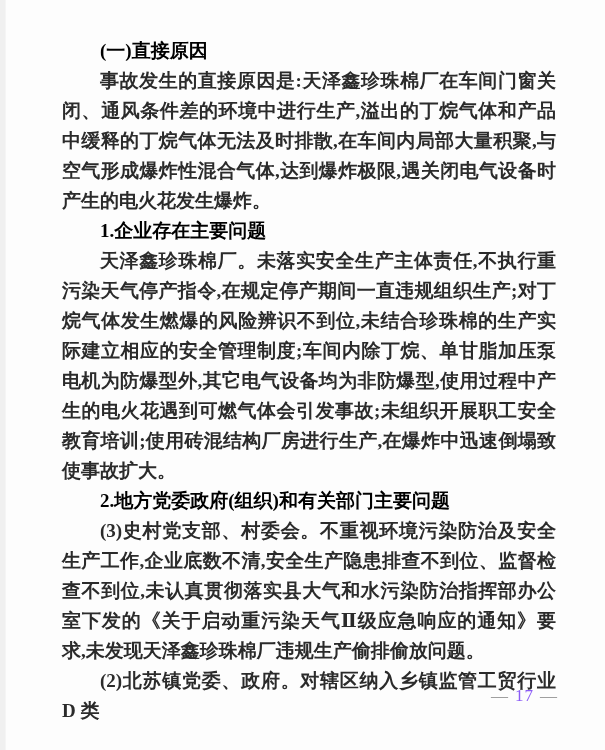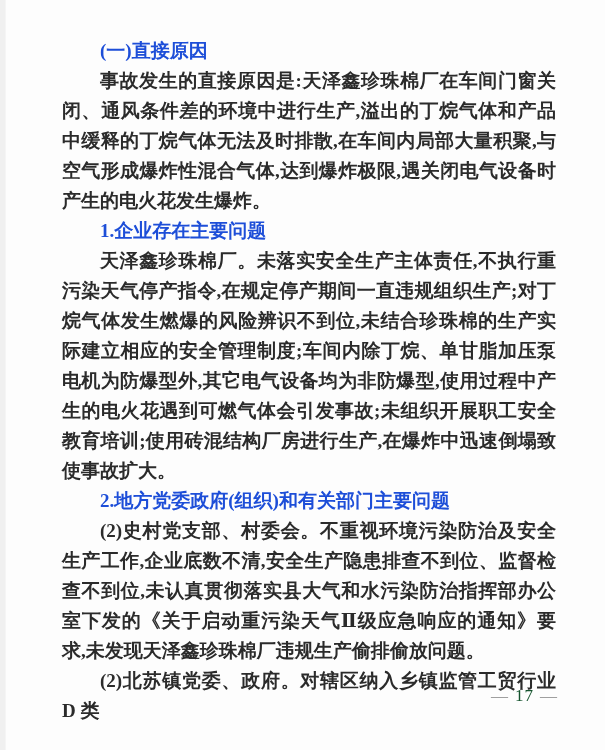--- a/index.html
+++ b/index.html
@@ -36,37 +36,37 @@
     line-height: 30px;
     text-indent: 2em;
   }
   .para {
     text-align: justify;
     text-justify: inter-ideograph;
     font-weight: bold;
   }
   .heading, .subheading {
     font-weight: bold;
-    color: #1d4ed8;
+    color: #000000;
     text-align: left;
   }
   .pagenum {
     position: absolute;
     right: 47px;
     top: 686px;
     font-size: 17px;
     line-height: 20px;
     letter-spacing: 1px;
     white-space: nowrap;
   }
   .pagenum .dash {
     color: #8f8f8f;
   }
   .pagenum .num {
-    color: #14532d;
+    color: #8b5cf6;
     padding: 0 6px;
   }
 </style>
 </head>
 <body>
 
 <div class="page">
   <div class="page-left-edge"></div>
 
   <div class="content">
@@ -74,21 +74,21 @@
 
     <p class="para">事故发生的直接原因是:天泽鑫珍珠棉厂在车间门窗关闭、通风条件差的环境中进行生产,溢出的丁烷气体和产品中缓释的丁烷气体无法及时排散,在车间内局部大量积聚,与空气形成爆炸性混合气体,达到爆炸极限,遇关闭电气设备时产生的电火花发生爆炸。</p>
 
 
     <h4 class="subheading">1.企业存在主要问题</h4>
 
     <p class="para">天泽鑫珍珠棉厂。未落实安全生产主体责任,不执行重污染天气停产指令,在规定停产期间一直违规组织生产;对丁烷气体发生燃爆的风险辨识不到位,未结合珍珠棉的生产实际建立相应的安全管理制度;车间内除丁烷、单甘脂加压泵电机为防爆型外,其它电气设备均为非防爆型,使用过程中产生的电火花遇到可燃气体会引发事故;未组织开展职工安全教育培训;使用砖混结构厂房进行生产,在爆炸中迅速倒塌致使事故扩大。</p>
 
     <h4 class="subheading">2.地方党委政府(组织)和有关部门主要问题</h4>
 
-    <p class="para">(2)史村党支部、村委会。不重视环境污染防治及安全生产工作,企业底数不清,安全生产隐患排查不到位、监督检查不到位,未认真贯彻落实县大气和水污染防治指挥部办公室下发的《关于启动重污染天气Ⅱ级应急响应的通知》要求,未发现天泽鑫珍珠棉厂违规生产偷排偷放问题。</p>
+    <p class="para">(3)史村党支部、村委会。不重视环境污染防治及安全生产工作,企业底数不清,安全生产隐患排查不到位、监督检查不到位,未认真贯彻落实县大气和水污染防治指挥部办公室下发的《关于启动重污染天气Ⅱ级应急响应的通知》要求,未发现天泽鑫珍珠棉厂违规生产偷排偷放问题。</p>
 
     <p class="para">(2)北苏镇党委、政府。对辖区纳入乡镇监管工贸行业 D 类</p>
   </div>
 
   <div class="pagenum">
     <span class="dash">—</span><span class="num">17</span><span class="dash">—</span>
   </div>
 </div>
 
 </body></html>

